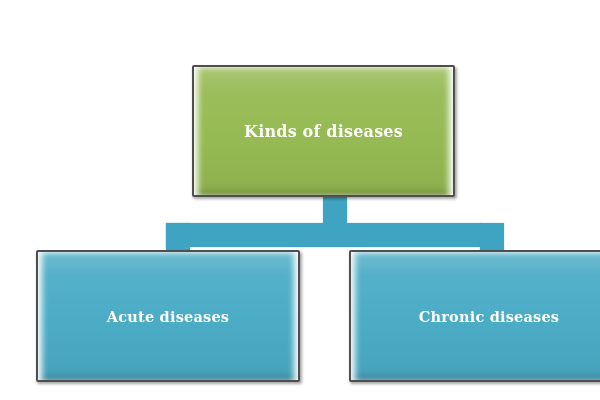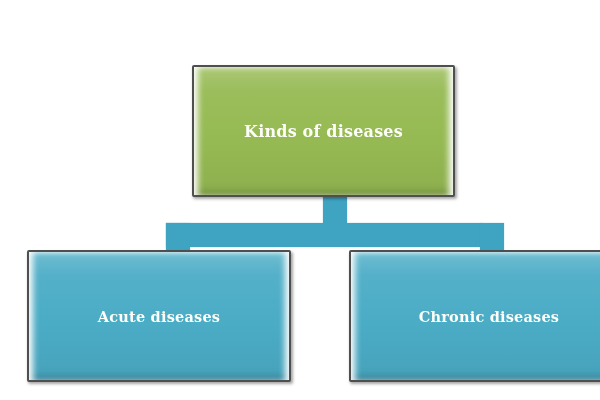--- a/index.html
+++ b/index.html
@@ -51,21 +51,21 @@
       inset 0 4px 5px -2px rgba(255,255,255,0.45),
       inset 0 -7px 8px -4px rgba(0,0,0,0.22);
   }
   .node .label { position: relative; z-index: 1; padding: 0 14px; }
   .node-root {
     left: 168px; top: 41px; width: 263px; height: 132px;
     background: var(--root-fill);
     font-size: 16px;
   }
   .node-child { background: var(--child-fill); font-size: 14.5px; }
-  .node-acute   { left: 3px;   top: 226px; width: 264px; height: 132px; }
+  .node-acute   { left: 12px;   top: 226px; width: 264px; height: 132px; }
   .node-chronic { left: 325px; top: 226px; width: 280px; height: 132px; }
   .connector {
     position: absolute;
     background: var(--connector);
     box-shadow: 0 0 1px rgba(63,164,193,0.6);
   }
   .conn-stub  { left: 299px; top: 173px; width: 2.5px; height: 27px; }
   .conn-hbar  { left: 142px; top: 199px; width: 316px; height: 2.5px; }
   .conn-left  { left: 142px; top: 199px; width: 2.5px; height: 28px; }
   .conn-right { left: 456px; top: 199px; width: 2.5px; height: 28px; }

